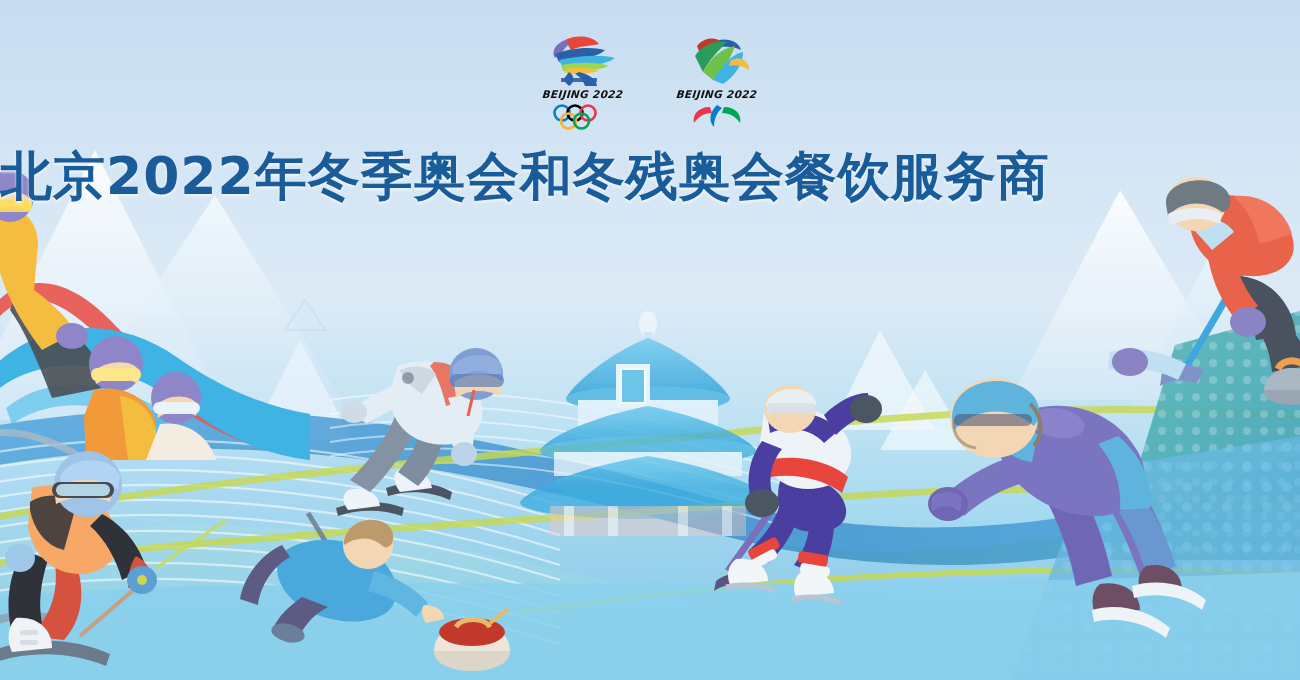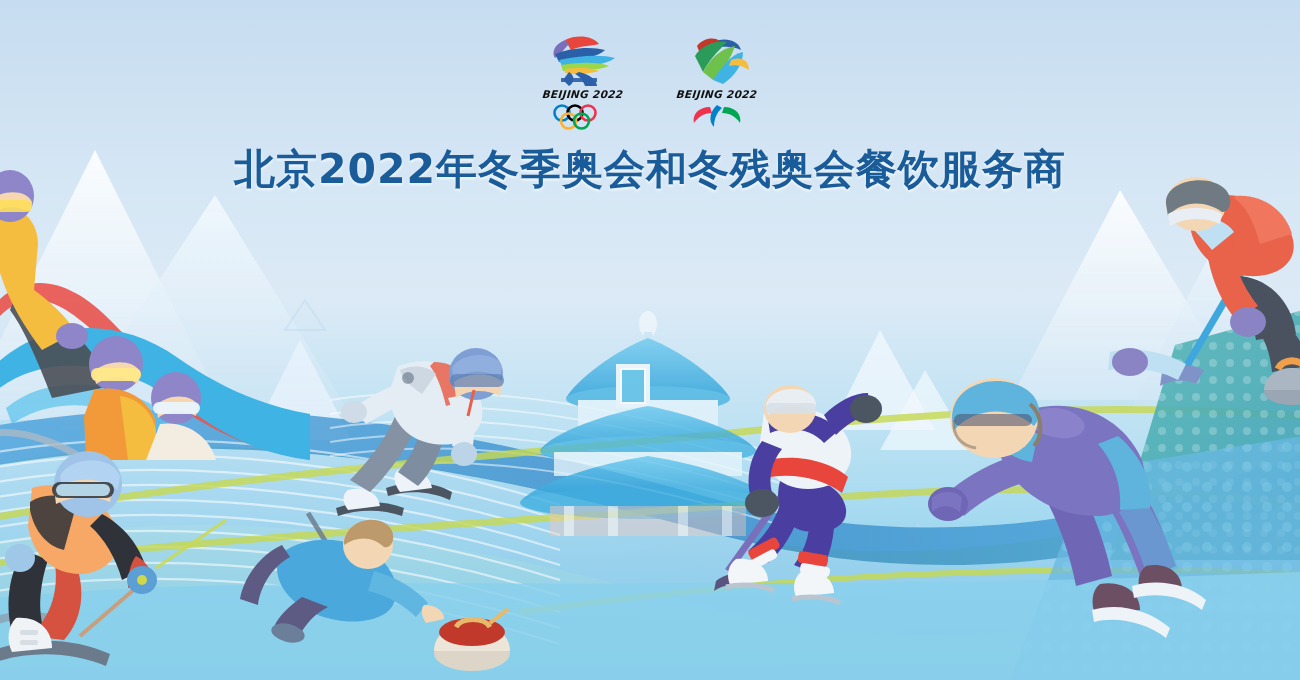--- a/index.html
+++ b/index.html
@@ -24,23 +24,23 @@
     position:absolute;left:0;right:0;top:56px;text-align:center;
     font-family:"DejaVu Sans",sans-serif;font-weight:700;font-style:italic;
     font-size:10.5px;letter-spacing:.3px;color:#111;
     transform:skewX(-6deg);
   }
   .rings{position:absolute;left:50%;top:72px;transform:translateX(-50%);}
   .agitos{position:absolute;left:50%;top:72px;transform:translateX(-50%);}
 
   
   #title{
-    position:absolute;left:0;top:142px;width:1300px;text-align:center;z-index:45;
+    position:absolute;left:0;top:142px;width:1300px;z-index:45;
     font-family:"DejaVu Sans","Liberation Sans",sans-serif;
-    font-size:41px;font-weight:700;letter-spacing:1px;
+    font-size:52px;font-weight:700;letter-spacing:1px;
     color:#1a5c99;
     text-shadow:0 1px 0 #e9f3fb, 0 2px 3px rgba(255,255,255,.75);
     white-space:nowrap;
   }
   svg{display:block;overflow:visible;}
 </style>
 </head>
 <body>
 
 <div id="banner">

